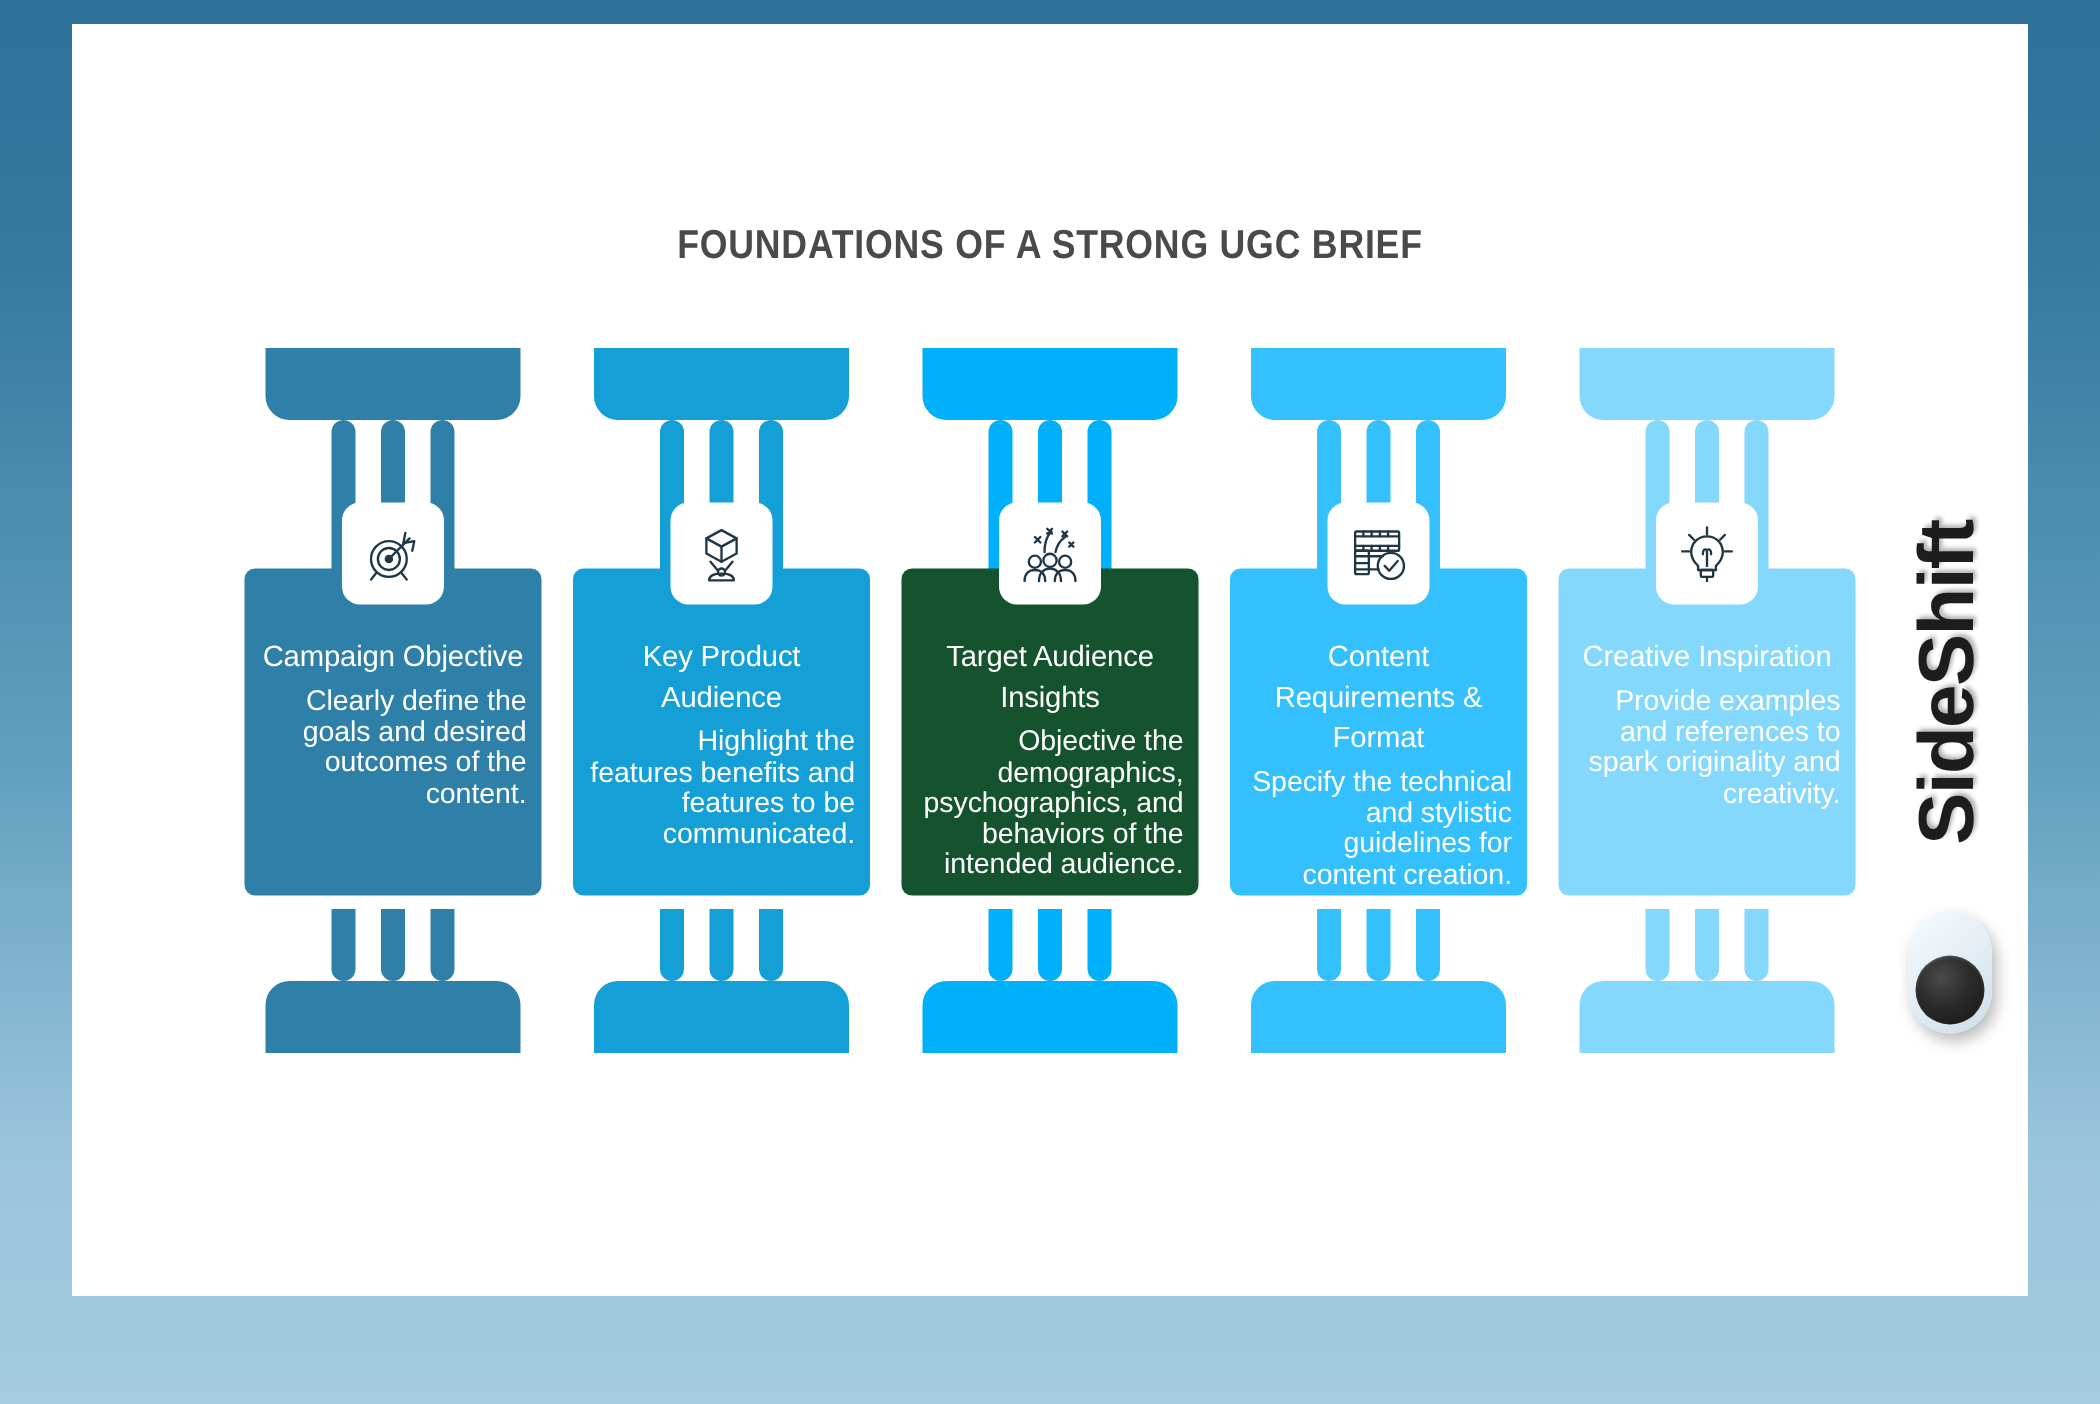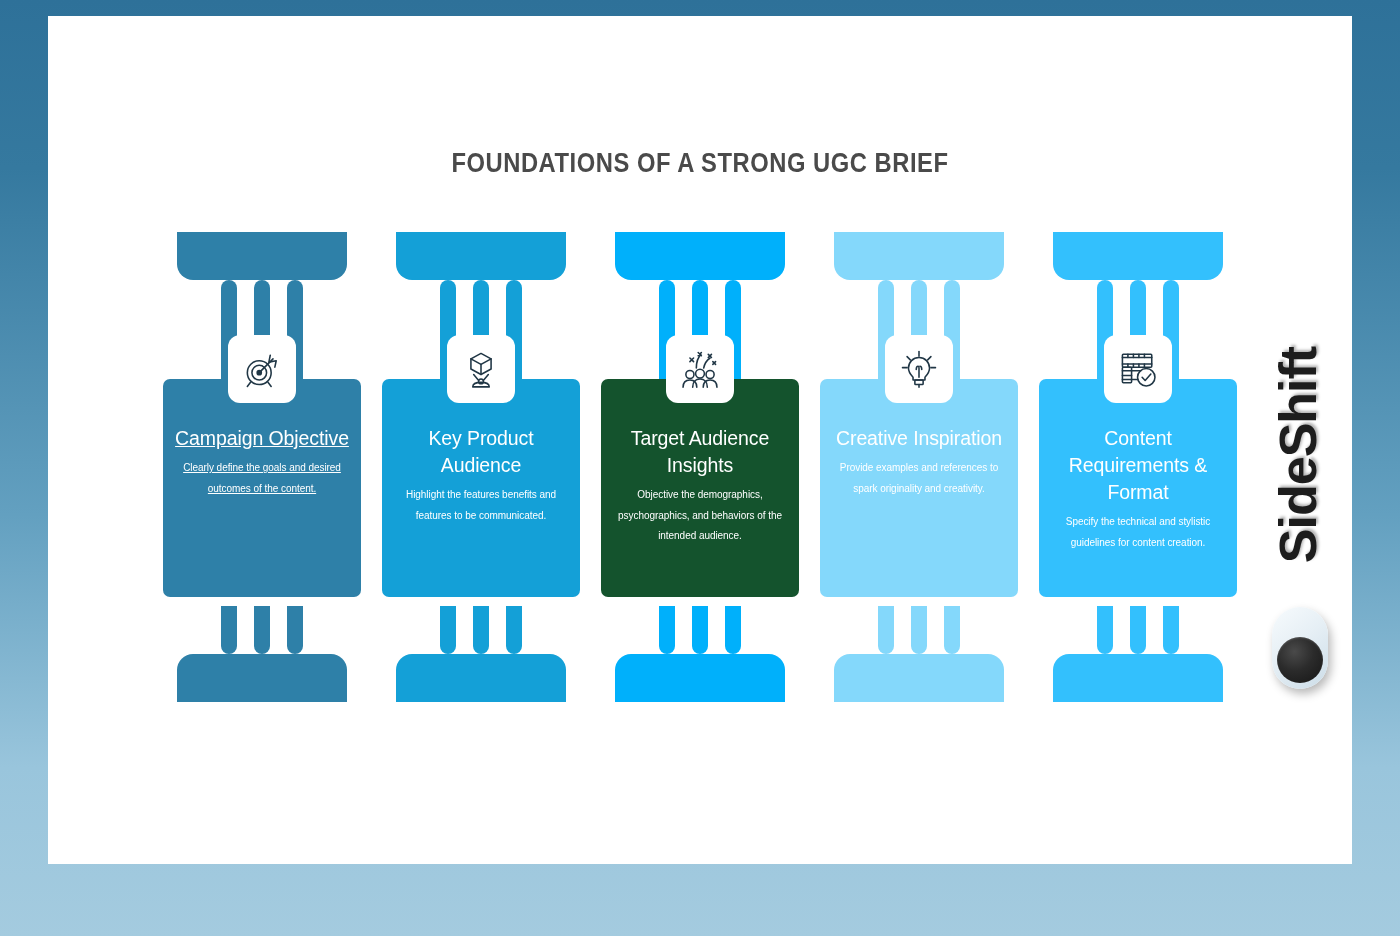--- a/index.html
+++ b/index.html
@@ -126,24 +126,25 @@
     color: #ffffff;
   }
   .card-title {
     font-size: 19.5px;
     line-height: 27px;
     font-weight: normal;
     margin: 0 0 6px 0;
     letter-spacing: -0.1px;
   }
   .card-desc {
-    font-size: 10px;
+    font-size: 19px;
     line-height: 20.5px;
     margin: 0;
     letter-spacing: -0.05px;
+    text-align: right;
   }
 
   
   .icon-badge {
     position: absolute;
     left: 50%;
     top: 103px;
     transform: translateX(-50%);
     width: 68px;
     height: 68px;
@@ -225,21 +226,21 @@
 
   <div id="columns-row">
 
     <div class="column">
       <div class="cap-top" style="background: rgb(46, 128, 168);"></div>
       <div class="pillars pillars-top">
         <div class="pillar" style="background: rgb(46, 128, 168);"></div>
         <div class="pillar" style="background: rgb(46, 128, 168);"></div>
         <div class="pillar" style="background: rgb(46, 128, 168);"></div>
       </div>
-      <div class="card" style="background: rgb(46, 128, 168); text-decoration: underline;">
+      <div class="card" style="background: rgb(46, 128, 168);">
         <div class="card-title">Campaign Objective</div>
         <div class="card-desc">Clearly define the goals and desired outcomes of the content.</div>
       </div>
       <div class="icon-badge">
         <svg viewBox="0 0 48 48">
           <circle cx="21" cy="28" r="13"></circle>
           <circle cx="21" cy="28" r="8"></circle>
           <circle cx="21" cy="28" r="3.1" class="solid"></circle>
           <path d="M21 28 L36 13"></path>
           <path d="M33 9 L31.5 16.5 L39.5 15 L38 22"></path>
@@ -314,20 +315,53 @@
       </div>
       <div class="pillars pillars-bottom">
         <div class="pillar" style="background: rgb(0, 176, 251);"></div>
         <div class="pillar" style="background: rgb(0, 176, 251);"></div>
         <div class="pillar" style="background: rgb(0, 176, 251);"></div>
       </div>
       <div class="cap-bottom" style="background: rgb(0, 176, 251);"></div>
     </div>
 
     <div class="column">
+      <div class="cap-top" style="background: rgb(51, 192, 253);"></div>
+      <div class="pillars pillars-top">
+        <div class="pillar" style="background: rgb(51, 192, 253);"></div>
+        <div class="pillar" style="background: rgb(51, 192, 253);"></div>
+        <div class="pillar" style="background: rgb(51, 192, 253);"></div>
+      </div>
+      <div class="card" style="background: rgb(51, 192, 253);">
+        <div class="card-title">Content Requirements &amp; Format</div>
+        <div class="card-desc">Specify the technical and stylistic guidelines for content creation.</div>
+      </div>
+      <div class="icon-badge">
+        <svg viewBox="0 0 48 48">
+          <rect x="7" y="8" width="32" height="14" rx="1"></rect>
+          <path d="M7 11.5 L39 11.5 M7 18.5 L39 18.5"></path>
+          <path d="M13 8 L13 11.5 M19 8 L19 11.5 M25 8 L25 11.5 M31 8 L31 11.5"></path>
+          <path d="M13 18.5 L13 22 M19 18.5 L19 22 M25 18.5 L25 22 M31 18.5 L31 22"></path>
+          <rect x="7" y="22" width="10" height="17" rx="1"></rect>
+          <path d="M7 26 L17 26 M7 31 L17 31 M7 35.5 L17 35.5"></path>
+          <path d="M17 26 L27 26"></path>
+          <path d="M17 35.5 L24 35.5"></path>
+          <circle cx="33" cy="33" r="9.5"></circle>
+          <path d="M28.5 33 L31.8 36.5 L38 29.5"></path>
+        </svg>
+      </div>
+      <div class="pillars pillars-bottom">
+        <div class="pillar" style="background: rgb(51, 192, 253);"></div>
+        <div class="pillar" style="background: rgb(51, 192, 253);"></div>
+        <div class="pillar" style="background: rgb(51, 192, 253);"></div>
+      </div>
+      <div class="cap-bottom" style="background: rgb(51, 192, 253);"></div>
+    </div>
+
+    <div class="column">
       <div class="cap-top" style="background: rgb(132, 216, 251);"></div>
       <div class="pillars pillars-top">
         <div class="pillar" style="background: rgb(132, 216, 251);"></div>
         <div class="pillar" style="background: rgb(132, 216, 251);"></div>
         <div class="pillar" style="background: rgb(132, 216, 251);"></div>
       </div>
       <div class="card" style="background: rgb(132, 216, 251);">
         <div class="card-title">Creative Inspiration</div>
         <div class="card-desc">Provide examples and references to spark originality and creativity.</div>
       </div>
@@ -346,53 +380,20 @@
         </svg>
       </div>
       <div class="pillars pillars-bottom">
         <div class="pillar" style="background: rgb(132, 216, 251);"></div>
         <div class="pillar" style="background: rgb(132, 216, 251);"></div>
         <div class="pillar" style="background: rgb(132, 216, 251);"></div>
       </div>
       <div class="cap-bottom" style="background: rgb(132, 216, 251);"></div>
     </div>
 
-    <div class="column">
-      <div class="cap-top" style="background: rgb(51, 192, 253);"></div>
-      <div class="pillars pillars-top">
-        <div class="pillar" style="background: rgb(51, 192, 253);"></div>
-        <div class="pillar" style="background: rgb(51, 192, 253);"></div>
-        <div class="pillar" style="background: rgb(51, 192, 253);"></div>
-      </div>
-      <div class="card" style="background: rgb(51, 192, 253);">
-        <div class="card-title">Content Requirements &amp; Format</div>
-        <div class="card-desc">Specify the technical and stylistic guidelines for content creation.</div>
-      </div>
-      <div class="icon-badge">
-        <svg viewBox="0 0 48 48">
-          <rect x="7" y="8" width="32" height="14" rx="1"></rect>
-          <path d="M7 11.5 L39 11.5 M7 18.5 L39 18.5"></path>
-          <path d="M13 8 L13 11.5 M19 8 L19 11.5 M25 8 L25 11.5 M31 8 L31 11.5"></path>
-          <path d="M13 18.5 L13 22 M19 18.5 L19 22 M25 18.5 L25 22 M31 18.5 L31 22"></path>
-          <rect x="7" y="22" width="10" height="17" rx="1"></rect>
-          <path d="M7 26 L17 26 M7 31 L17 31 M7 35.5 L17 35.5"></path>
-          <path d="M17 26 L27 26"></path>
-          <path d="M17 35.5 L24 35.5"></path>
-          <circle cx="33" cy="33" r="9.5"></circle>
-          <path d="M28.5 33 L31.8 36.5 L38 29.5"></path>
-        </svg>
-      </div>
-      <div class="pillars pillars-bottom">
-        <div class="pillar" style="background: rgb(51, 192, 253);"></div>
-        <div class="pillar" style="background: rgb(51, 192, 253);"></div>
-        <div class="pillar" style="background: rgb(51, 192, 253);"></div>
-      </div>
-      <div class="cap-bottom" style="background: rgb(51, 192, 253);"></div>
-    </div>
-
   </div>
 </div>
 
 <div id="brand-logo">
   <div id="brand-logo-text">SideShift</div>
 </div>
 
 <div id="presenter-device">
   <div id="presenter-button"></div>
 </div>

